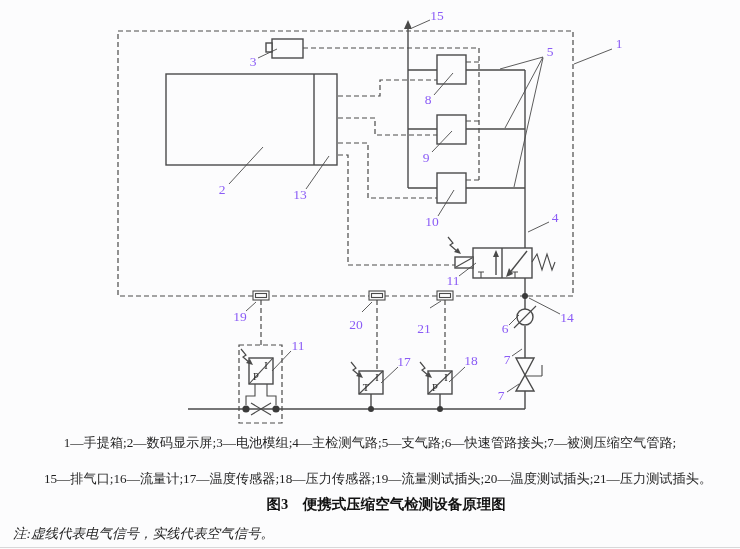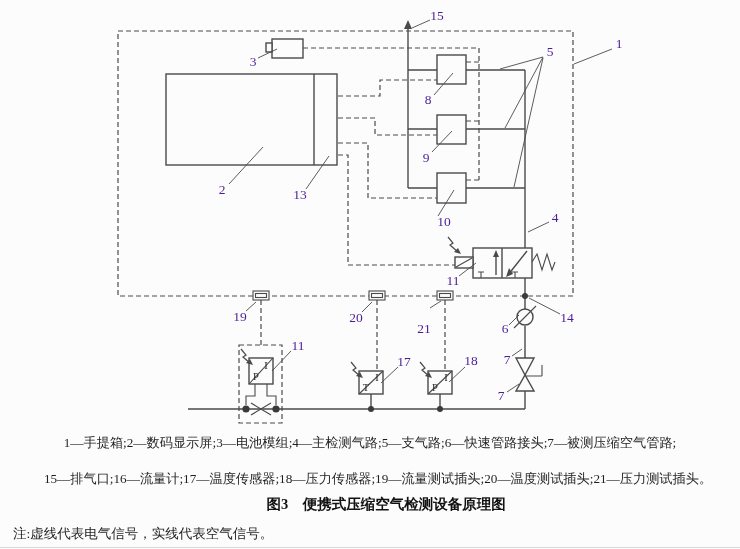--- a/index.html
+++ b/index.html
@@ -1,29 +1,29 @@
 <!DOCTYPE html>
 <html><head>
 <meta charset="utf-8">
 <style>
   html,body{margin:0;padding:0;background:#ffffff;}
   .page{position:relative;width:740px;height:549px;background:#fcfcfd;
         font-family:"Liberation Serif","DejaVu Serif",serif;overflow:hidden;}
   .diagram-svg{position:absolute;left:0;top:0;}
-  .lbl{position:absolute;transform:translate(-50%,-50%);font-size:13.5px;color:#4c1d95;
+  .lbl{position:absolute;transform:translate(-50%,-50%);font-size:13.5px;color:#8b5cf6;
        white-space:nowrap;line-height:1;}
   .letter{position:absolute;transform:translate(-50%,-50%);font-size:10.5px;color:#2b2b2b;line-height:1;}
   .cap{position:absolute;left:0;width:740px;text-align:center;font-size:13.2px;color:#1f1f1f;
        white-space:nowrap;line-height:1;}
   .cap1{top:436px;}
   .cap2{top:454px;}
   .cap3{top:472px;margin-left:8px;}
   .figtitle{position:absolute;left:16px;top:497px;width:740px;text-align:center;
             font-size:14.5px;font-weight:700;color:#111;line-height:1;}
-  .note{position:absolute;left:13px;top:527px;font-size:13.5px;color:#1f1f1f;line-height:1;}
+  .note{position:absolute;left:13px;top:527px;font-size:13.5px;color:#1f1f1f;line-height:1;font-style:italic;}
   .bottom-rule{position:absolute;left:0;top:547px;width:740px;height:1px;background:#c9c9c9;opacity:.7;}
 </style>
 </head>
 <body>
 
 <div class="page">
 
   <svg class="diagram-svg" width="740" height="430" viewBox="0 0 740 430" fill="none" stroke="#4a4a4a" stroke-width="1.4">
 
     <g>
@@ -171,31 +171,31 @@
   <div>
     <span class="lbl" style="left:619px;top:44px">1</span>
     <span class="lbl" style="left:222px;top:190px">2</span>
     <span class="lbl" style="left:253px;top:62px">3</span>
     <span class="lbl" style="left:555px;top:218px">4</span>
     <span class="lbl" style="left:550px;top:52px">5</span>
     <span class="lbl" style="left:505px;top:329px">6</span>
     <span class="lbl" style="left:507px;top:360px">7</span>
     <span class="lbl" style="left:428px;top:100px">8</span>
     <span class="lbl" style="left:426px;top:158px">9</span>
-    <span class="lbl" style="left:444px;top:222px">10</span>
+    <span class="lbl" style="left:432px;top:222px">10</span>
     <span class="lbl" style="left:453px;top:281px">11</span>
     <span class="lbl" style="left:501px;top:396px">7</span>
     <span class="lbl" style="left:300px;top:195px">13</span>
     <span class="lbl" style="left:567px;top:318px">14</span>
     <span class="lbl" style="left:437px;top:16px">15</span>
     <span class="lbl" style="left:298px;top:346px">11</span>
     <span class="lbl" style="left:404px;top:362px">17</span>
     <span class="lbl" style="left:471px;top:361px">18</span>
     <span class="lbl" style="left:240px;top:317px">19</span>
-    <span class="lbl" style="left:356px;top:318px">20</span>
+    <span class="lbl" style="left:356px;top:325px">20</span>
     <span class="lbl" style="left:424px;top:329px">21</span>
 
     <span class="letter" style="left:256px;top:377px">P</span>
     <span class="letter" style="left:266px;top:366px">I</span>
     <span class="letter" style="left:366px;top:388px">T</span>
     <span class="letter" style="left:377px;top:378px">I</span>
     <span class="letter" style="left:435px;top:388px">P</span>
     <span class="letter" style="left:446px;top:378px">I</span>
   </div>
 

